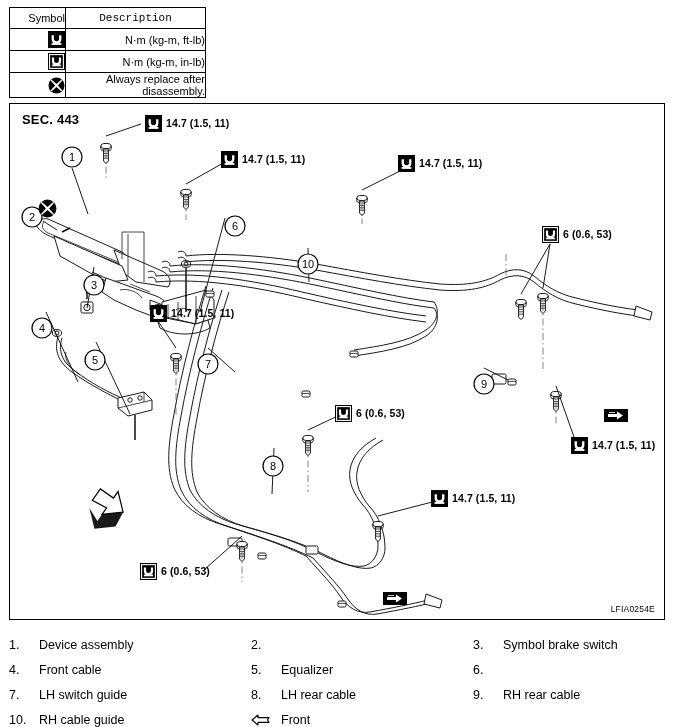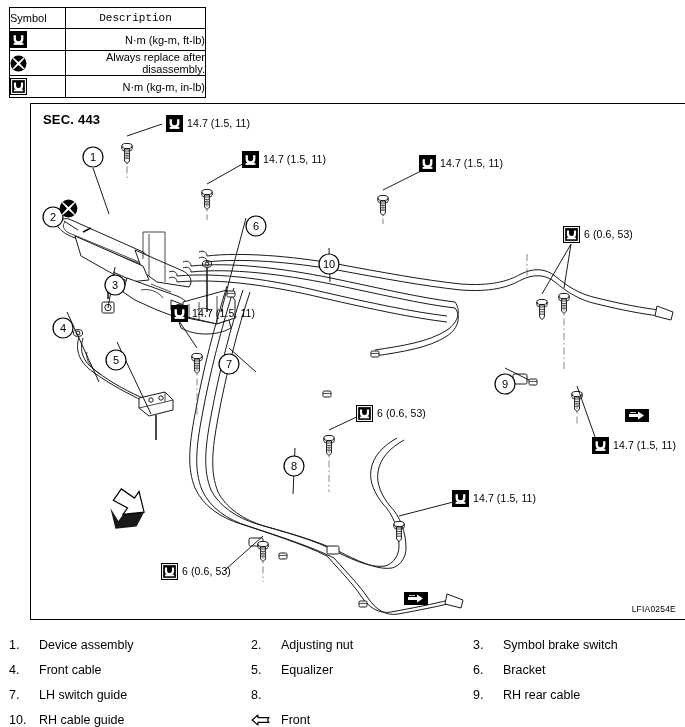--- a/index.html
+++ b/index.html
@@ -27,21 +27,21 @@
   }
   #symbol-table td, #symbol-table th {
     border: 1px solid #000;
     padding: 0;
     height: 21px;
     vertical-align: middle;
     font-weight: normal;
   }
   #symbol-table .col-sym {
     width: 55px;
-    text-align: left;
+    text-align: right;
   }
   #symbol-table .col-desc {
     padding-left: 7px;
     text-align: right;
   }
   #symbol-table thead td {
     text-align: center;
     font-size: 11px;
     height: 20px;
   }
@@ -62,21 +62,20 @@
   #diagram-panel {
     position: absolute;
     left: 9px;
     top: 103px;
     width: 656px;
     height: 517px;
     border: 1.5px solid #000;
     box-sizing: border-box;
     background: #fff;
     overflow: hidden;
-    margin-left: 21px;
   }
   #sec-label {
     position: absolute;
     left: 12px;
     top: 8px;
     font-size: 13px;
     font-weight: bold;
     letter-spacing: 0.2px;
   }
   #drawing-code {
@@ -89,21 +88,21 @@
   #diagram-svg {
     position: absolute;
     left: 0;
     top: 0;
   }
 
   
   .torque-label {
     position: absolute;
     font-size: 10.5px;
-    font-weight: normal;
+    font-weight: bold;
     white-space: nowrap;
     line-height: 17px;
     display: flex;
     align-items: center;
     gap: 4px;
   }
   .torque-label .txt { letter-spacing: 0.1px; }
 
   .front-box {
     position: absolute;
@@ -165,39 +164,39 @@
             <rect x="3.6" y="12.0" width="9.8" height="1.9" fill="#fff"></rect>
           </svg>
         </span>
       </td>
       <td class="col-desc">N·m (kg-m, ft-lb)</td>
     </tr>
     <tr>
       <td class="col-sym">
         <span class="glyph">
           <svg width="17" height="17" viewBox="0 0 17 17">
-            <circle cx="8.5" cy="8.5" r="8" fill="#000"></circle>
-            <path d="M3.4 2.6 L8.5 7.1 L13.6 2.6 L14.4 3.4 L9.9 8.5 L14.4 13.6 L13.6 14.4 L8.5 9.9 L3.4 14.4 L2.6 13.6 L7.1 8.5 L2.6 3.4 Z" fill="#fff"></path>
-          </svg>
-        </span>
-      </td>
-      <td class="col-desc">Always replace after disassembly.</td>
-    </tr>
-    <tr>
-      <td class="col-sym">
-        <span class="glyph">
-          <svg width="17" height="17" viewBox="0 0 17 17">
             <rect x="0" y="0" width="17" height="17" fill="#000"></rect>
             <rect x="1.6" y="1.6" width="13.8" height="13.8" fill="none" stroke="#fff" stroke-width="1.1"></rect>
             <path d="M3.9 4.6 h2.2 v3.1 a2.4 2.4 0 0 0 4.8 0 V4.6 h2.2 v3.7 a4.6 4.6 0 0 1 -9.2 0 Z" fill="#fff"></path>
             <rect x="3.9" y="11.6" width="9.2" height="1.7" fill="#fff"></rect>
           </svg>
         </span>
       </td>
       <td class="col-desc">N·m (kg-m, in-lb)</td>
+    </tr>
+    <tr>
+      <td class="col-sym">
+        <span class="glyph">
+          <svg width="17" height="17" viewBox="0 0 17 17">
+            <circle cx="8.5" cy="8.5" r="8" fill="#000"></circle>
+            <path d="M3.4 2.6 L8.5 7.1 L13.6 2.6 L14.4 3.4 L9.9 8.5 L14.4 13.6 L13.6 14.4 L8.5 9.9 L3.4 14.4 L2.6 13.6 L7.1 8.5 L2.6 3.4 Z" fill="#fff"></path>
+          </svg>
+        </span>
+      </td>
+      <td class="col-desc">Always replace after disassembly.</td>
     </tr>
   </tbody>
 </table>
 
 <div id="diagram-panel">
 
   <div id="sec-label">SEC. 443</div>
   <div id="drawing-code">LFIA0254E</div>
 
   <svg id="diagram-svg" width="654" height="515" viewBox="0 0 654 515">
@@ -579,50 +578,49 @@
 
 <div id="parts-legend">
 
   <div class="legend-row">
     <div class="legend-cell c1">
       <span class="legend-num">1.</span>
       <span class="legend-text">Device assembly</span>
     </div>
     <div class="legend-cell c2">
       <span class="legend-num">2.</span>
-      <span class="legend-text">Adjusting nut</span>
     </div>
     <div class="legend-cell c3">
       <span class="legend-num">3.</span>
       <span class="legend-text">Symbol brake switch</span>
     </div>
   </div>
 
   <div class="legend-row">
     <div class="legend-cell c1">
       <span class="legend-num">4.</span>
       <span class="legend-text">Front cable</span>
     </div>
     <div class="legend-cell c2">
       <span class="legend-num">5.</span>
       <span class="legend-text">Equalizer</span>
     </div>
     <div class="legend-cell c3">
       <span class="legend-num">6.</span>
-      <span class="legend-text">Bracket</span>
     </div>
   </div>
 
   <div class="legend-row">
     <div class="legend-cell c1">
       <span class="legend-num">7.</span>
       <span class="legend-text">LH switch guide</span>
     </div>
     <div class="legend-cell c2">
       <span class="legend-num">8.</span>
+      <span class="legend-text">LH rear cable</span>
     </div>
     <div class="legend-cell c3">
       <span class="legend-num">9.</span>
       <span class="legend-text">RH rear cable</span>
     </div>
   </div>
 
   <div class="legend-row">
     <div class="legend-cell c1">
       <span class="legend-num">10.</span>

